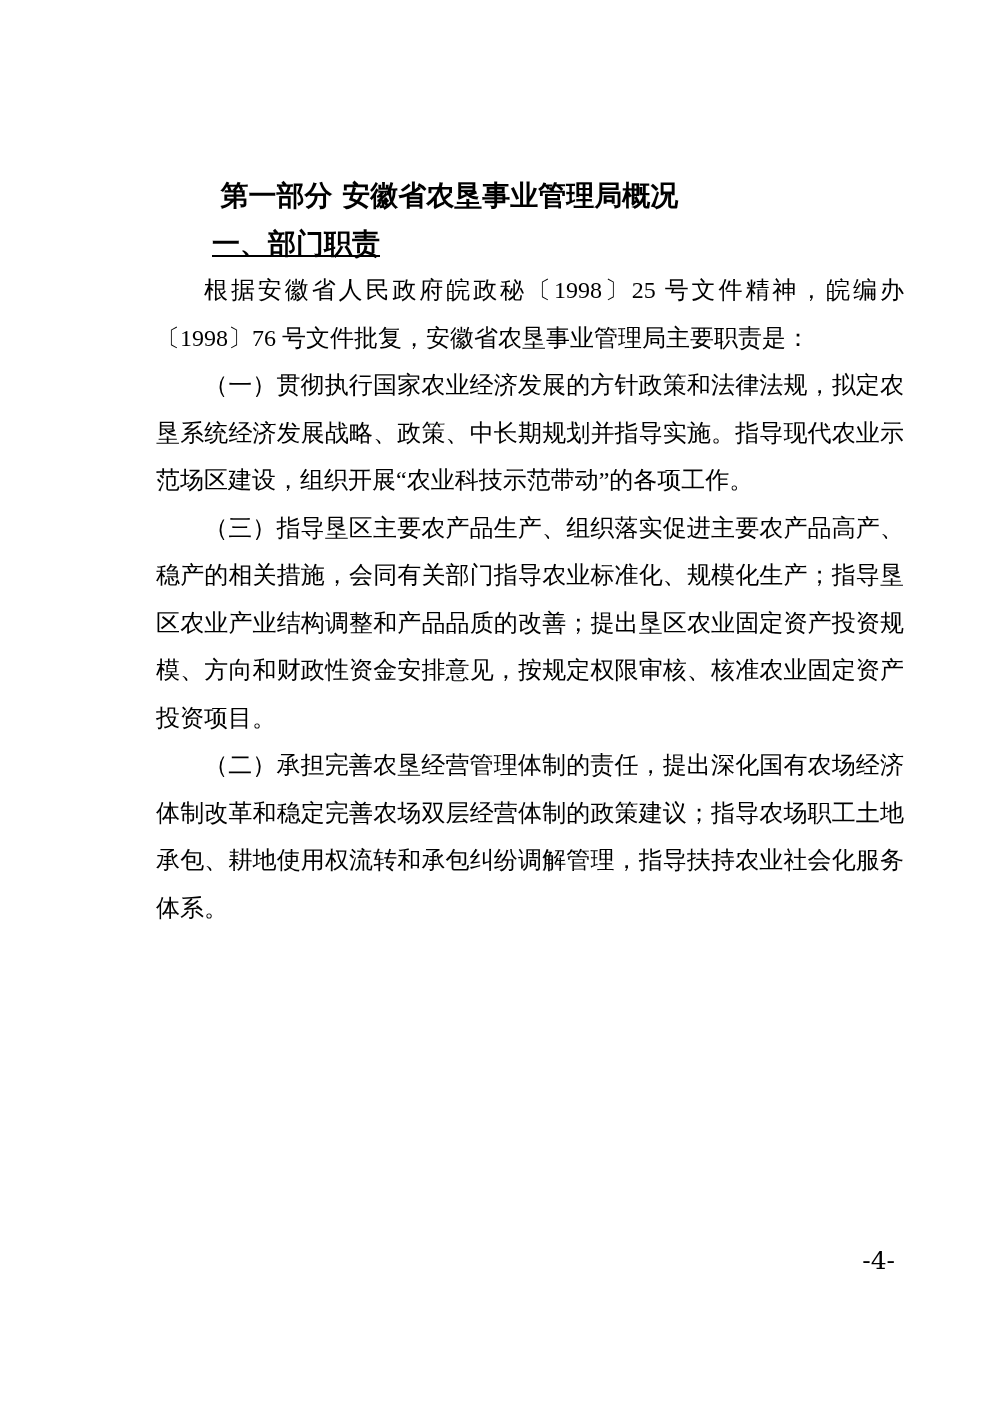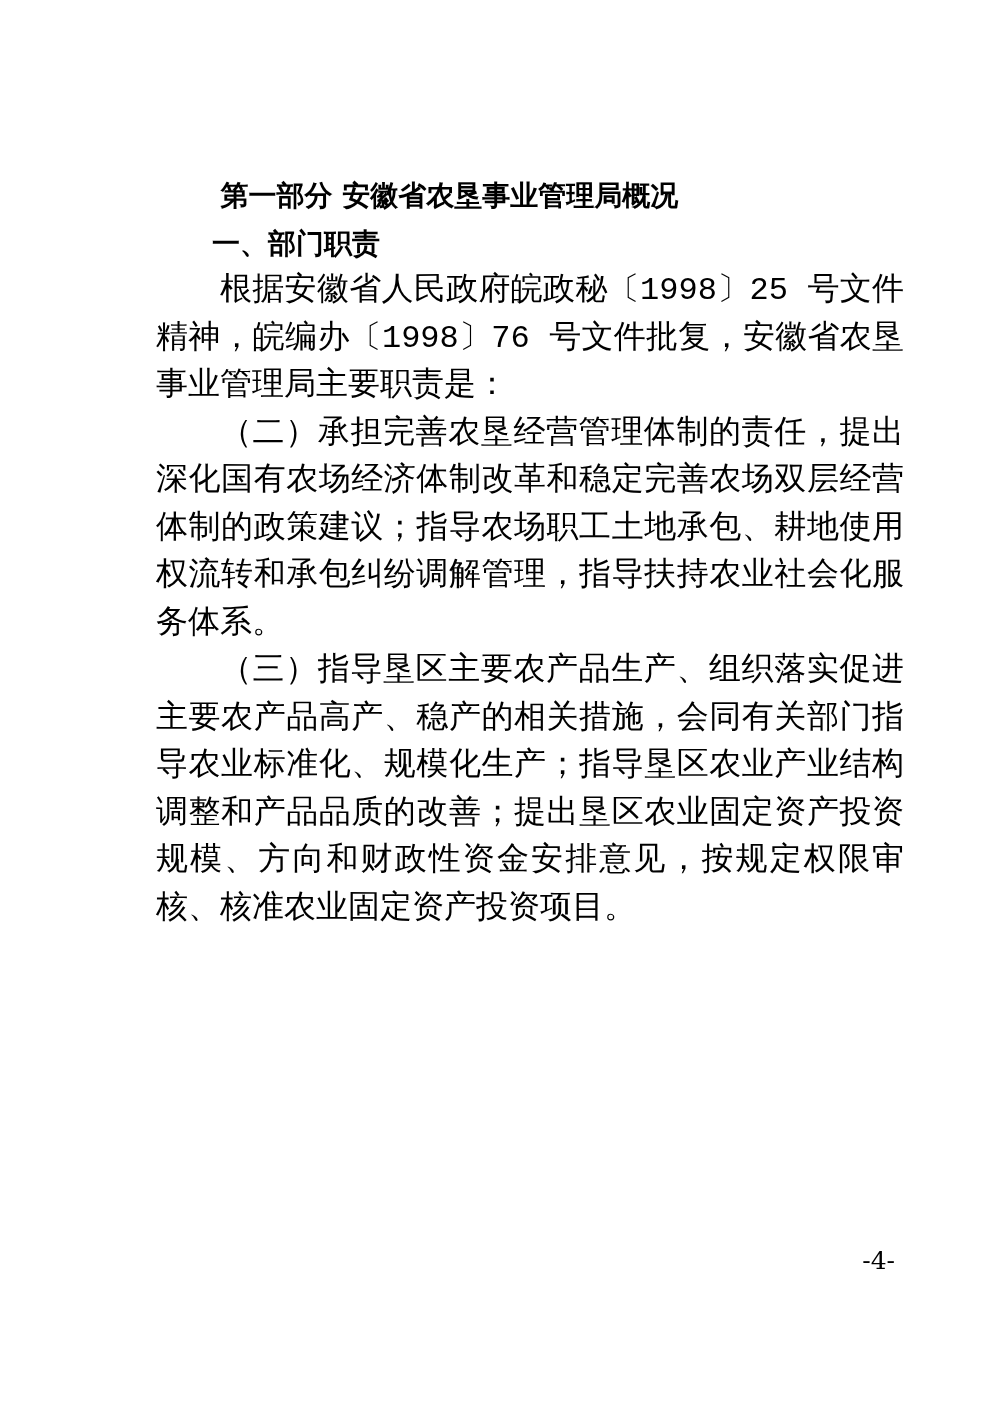--- a/index.html
+++ b/index.html
@@ -29,25 +29,26 @@
     font-size: 28px;
     line-height: 47.5px;
     color: #000000;
     white-space: nowrap;
   }
   .part-heading {
     text-indent: 2.3em;
   }
   .section-heading {
     text-indent: 2em;
+    text-decoration: underline;
   }
   .body-para {
     margin: 0;
-    font-family: Liberation Mono, monospace;
-    font-size: 32px;
+    font-family: Liberation Serif, serif;
+    font-size: 24px;
     line-height: 47.5px;
     text-align: justify;
     text-indent: 2em;
     color: #000000;
   }
   .page-number {
     position: absolute;
     top: 1246px;
     right: 131px;
     font-family: "DejaVu Serif", "Liberation Serif", serif;
@@ -57,17 +58,18 @@
   }
 </style>
 </head>
 <body>
 
 <div class="page">
   <div class="content">
     <h1 class="heading part-heading">第一部分 安徽省农垦事业管理局概况</h1>
     <h2 class="heading section-heading">一、部门职责</h2>
     <p class="body-para">根据安徽省人民政府皖政秘〔1998〕25 号文件精神，皖编办〔1998〕76 号文件批复，安徽省农垦事业管理局主要职责是：</p>
+    <p class="body-para">（一）贯彻执行国家农业经济发展的方针政策和法律法规，拟定农垦系统经济发展战略、政策、中长期规划并指导实施。指导现代农业示范场区建设，组织开展“农业科技示范带动”的各项工作。</p>
+    <p class="body-para">（三）指导垦区主要农产品生产、组织落实促进主要农产品高产、稳产的相关措施，会同有关部门指导农业标准化、规模化生产；指导垦区农业产业结构调整和产品品质的改善；提出垦区农业固定资产投资规模、方向和财政性资金安排意见，按规定权限审核、核准农业固定资产投资项目。</p>
     <p class="body-para">（二）承担完善农垦经营管理体制的责任，提出深化国有农场经济体制改革和稳定完善农场双层经营体制的政策建议；指导农场职工土地承包、耕地使用权流转和承包纠纷调解管理，指导扶持农业社会化服务体系。</p>
-    <p class="body-para">（三）指导垦区主要农产品生产、组织落实促进主要农产品高产、稳产的相关措施，会同有关部门指导农业标准化、规模化生产；指导垦区农业产业结构调整和产品品质的改善；提出垦区农业固定资产投资规模、方向和财政性资金安排意见，按规定权限审核、核准农业固定资产投资项目。</p>
   </div>
   <div class="page-number">-4-</div>
 </div>
 
 </body></html>

